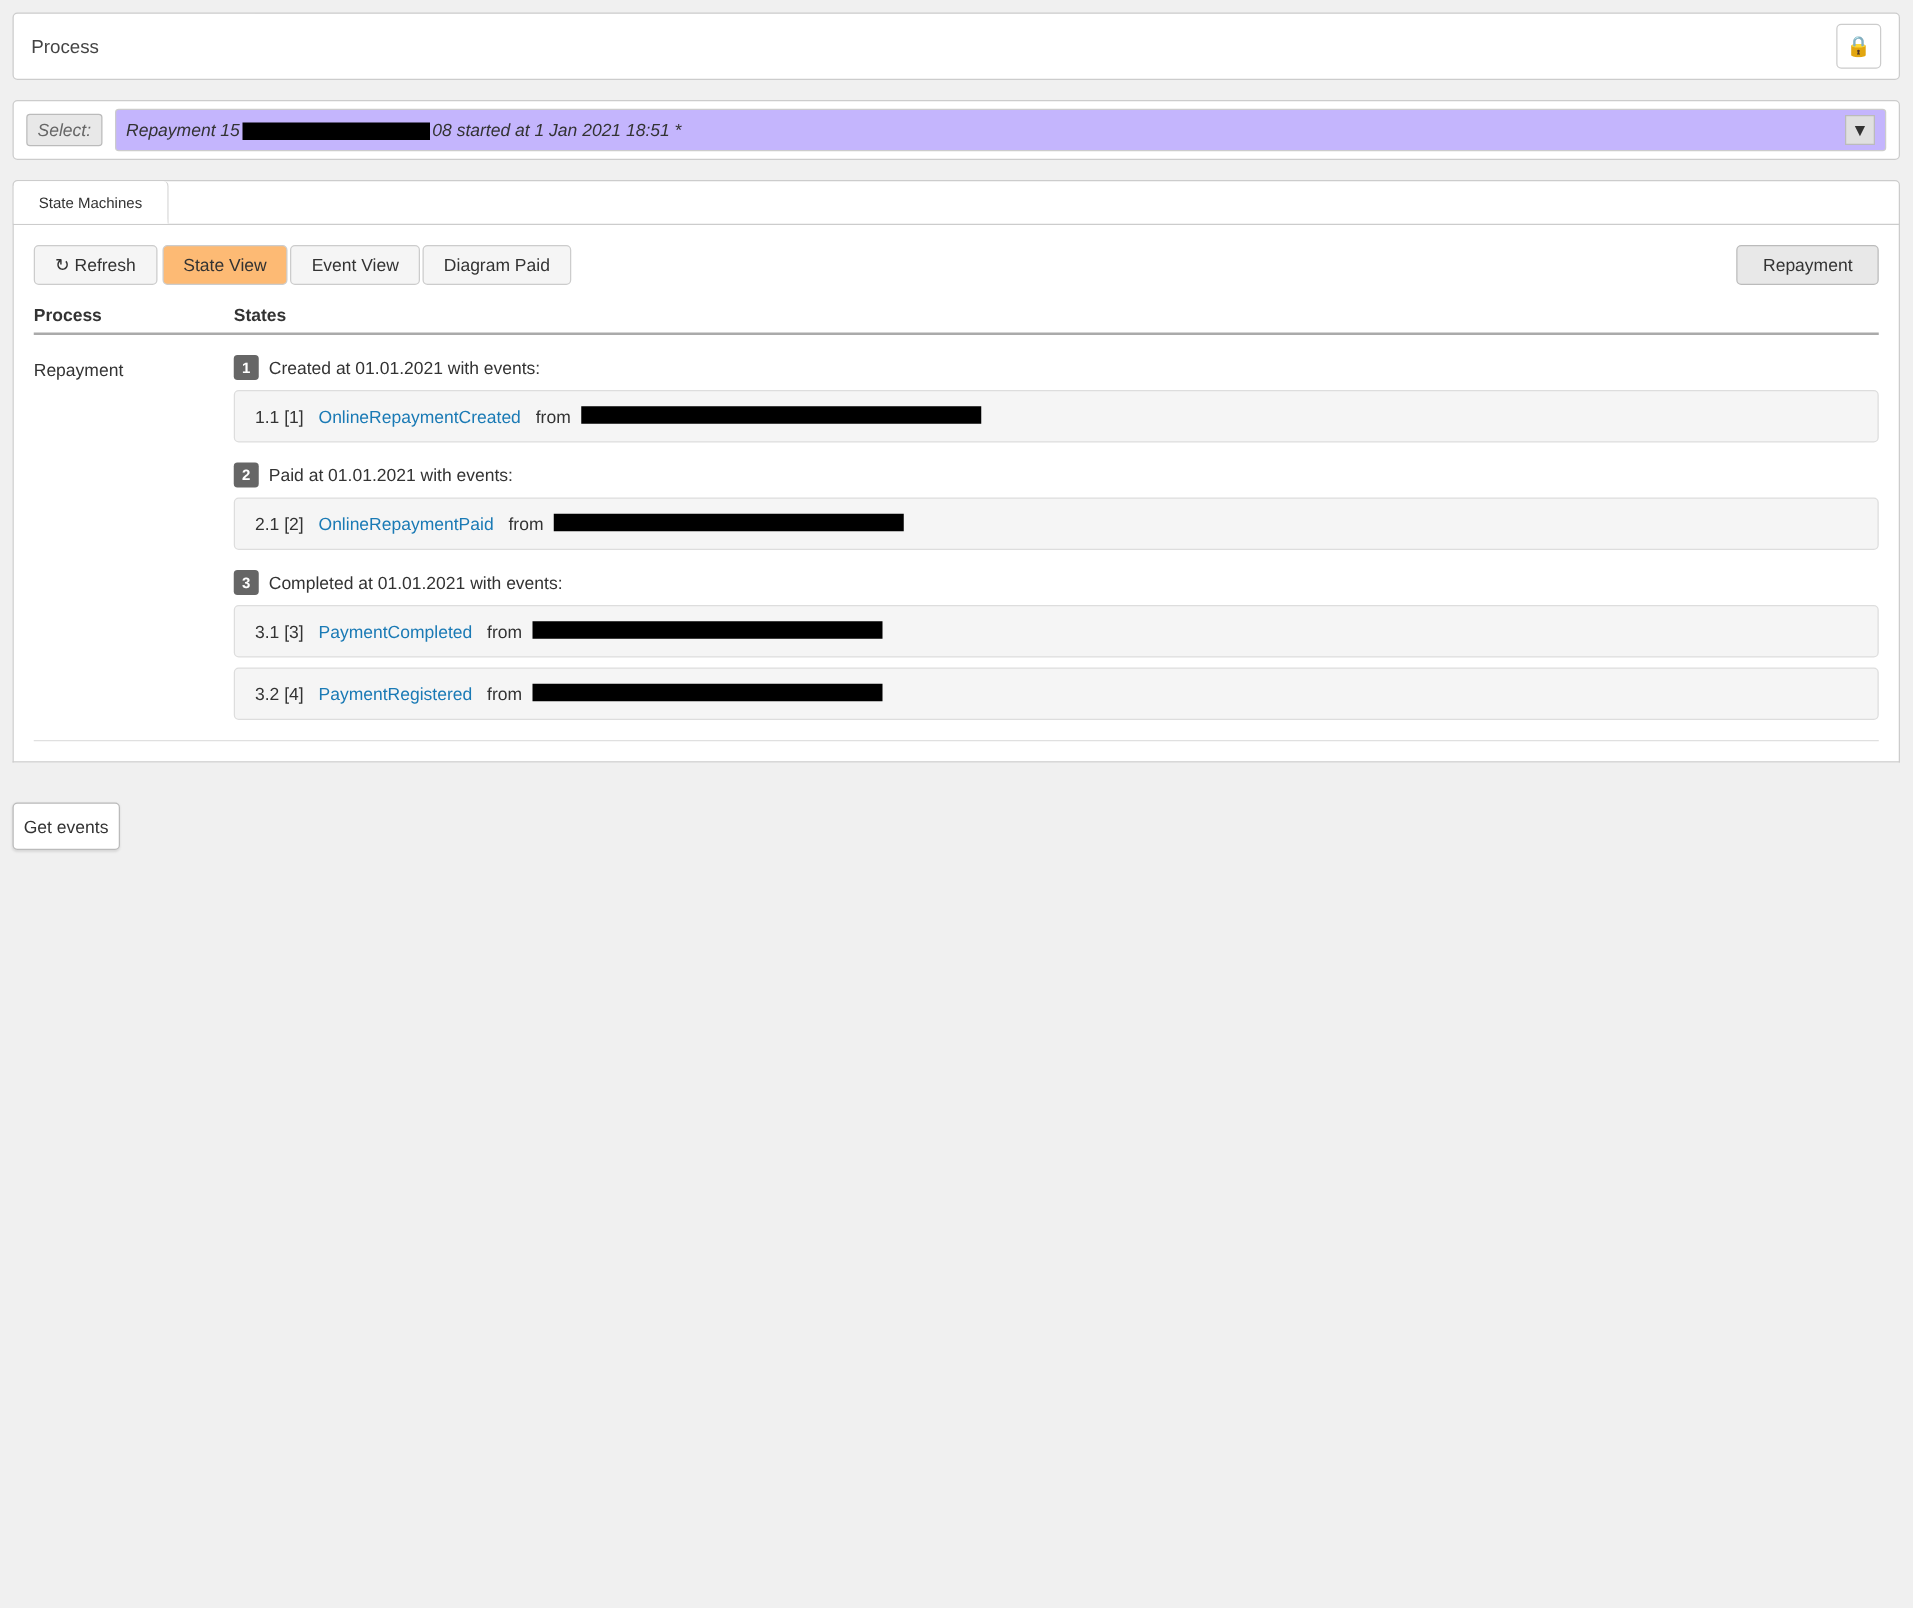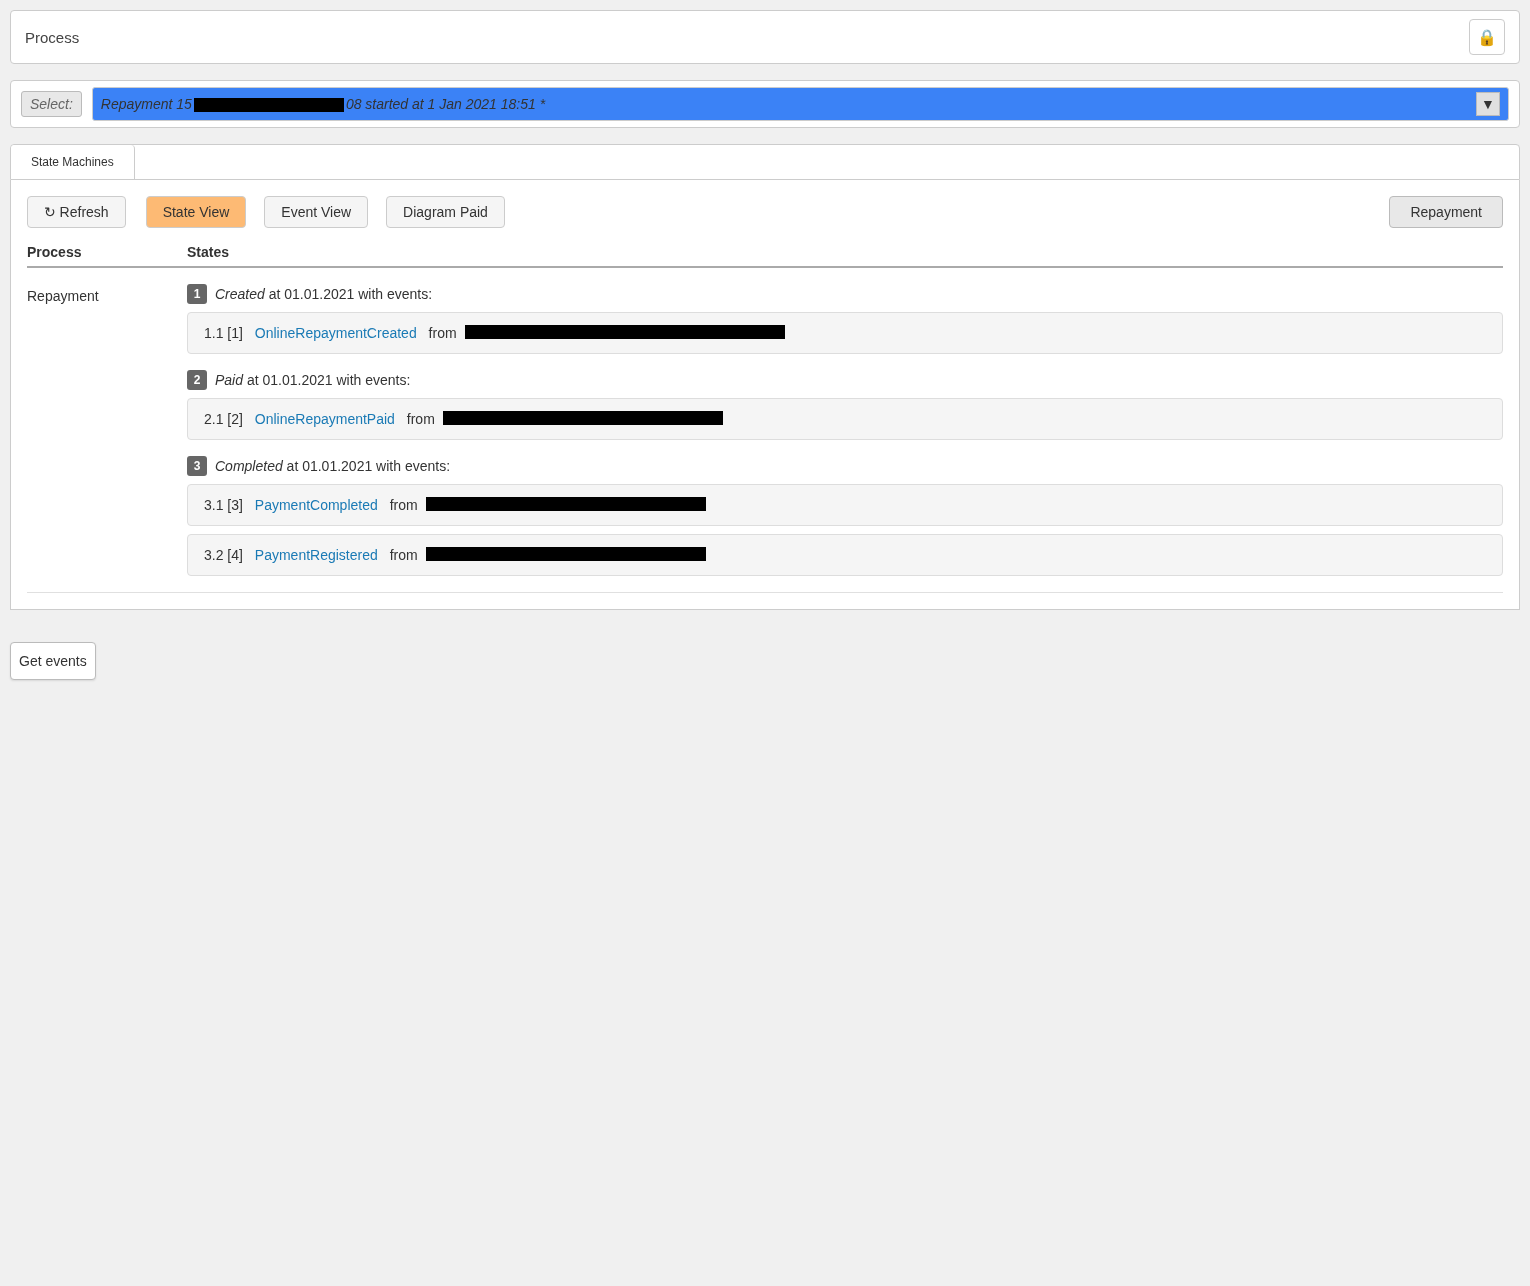--- a/index.html
+++ b/index.html
@@ -65,21 +65,21 @@
       padding: 4px 8px;
       border: 1px solid #bbb;
       border-radius: 3px;
     }
     .select-dropdown {
       flex: 1;
       display: flex;
       align-items: center;
       border: 1px solid #ccc;
       border-radius: 3px;
-      background: #3b82f6;
+      background: #c4b5fd;
       padding: 4px 8px;
       position: relative;
     }
     .select-text {
       flex: 1;
       font-size: 14px;
       color: #333;
       white-space: nowrap;
       overflow: hidden;
     }
@@ -140,21 +140,21 @@
     
     .toolbar {
       display: flex;
       align-items: center;
       justify-content: space-between;
       margin-bottom: 16px;
     }
     .toolbar-left {
       display: flex;
       align-items: center;
-      gap: 16px;
+      gap: 0;
     }
     .toolbar-btn {
       padding: 7px 16px;
       border: 1px solid #ccc;
       background: #f5f5f5;
       cursor: pointer;
       font-size: 14px;
       color: #333;
       border-radius: 4px;
       margin-right: 2px;
@@ -230,21 +230,20 @@
       background: #666;
       color: #fff;
       width: 20px;
       height: 20px;
       border-radius: 3px;
       font-size: 12px;
       font-weight: bold;
       flex-shrink: 0;
     }
     .state-title-text {
-      font-style: italic;
       margin-top: 32px;
     }
 
     
     .event-card {
       background: #f5f5f5;
       border: 1px solid #ddd;
       border-radius: 4px;
       padding: 12px 16px;
       font-size: 14px;

